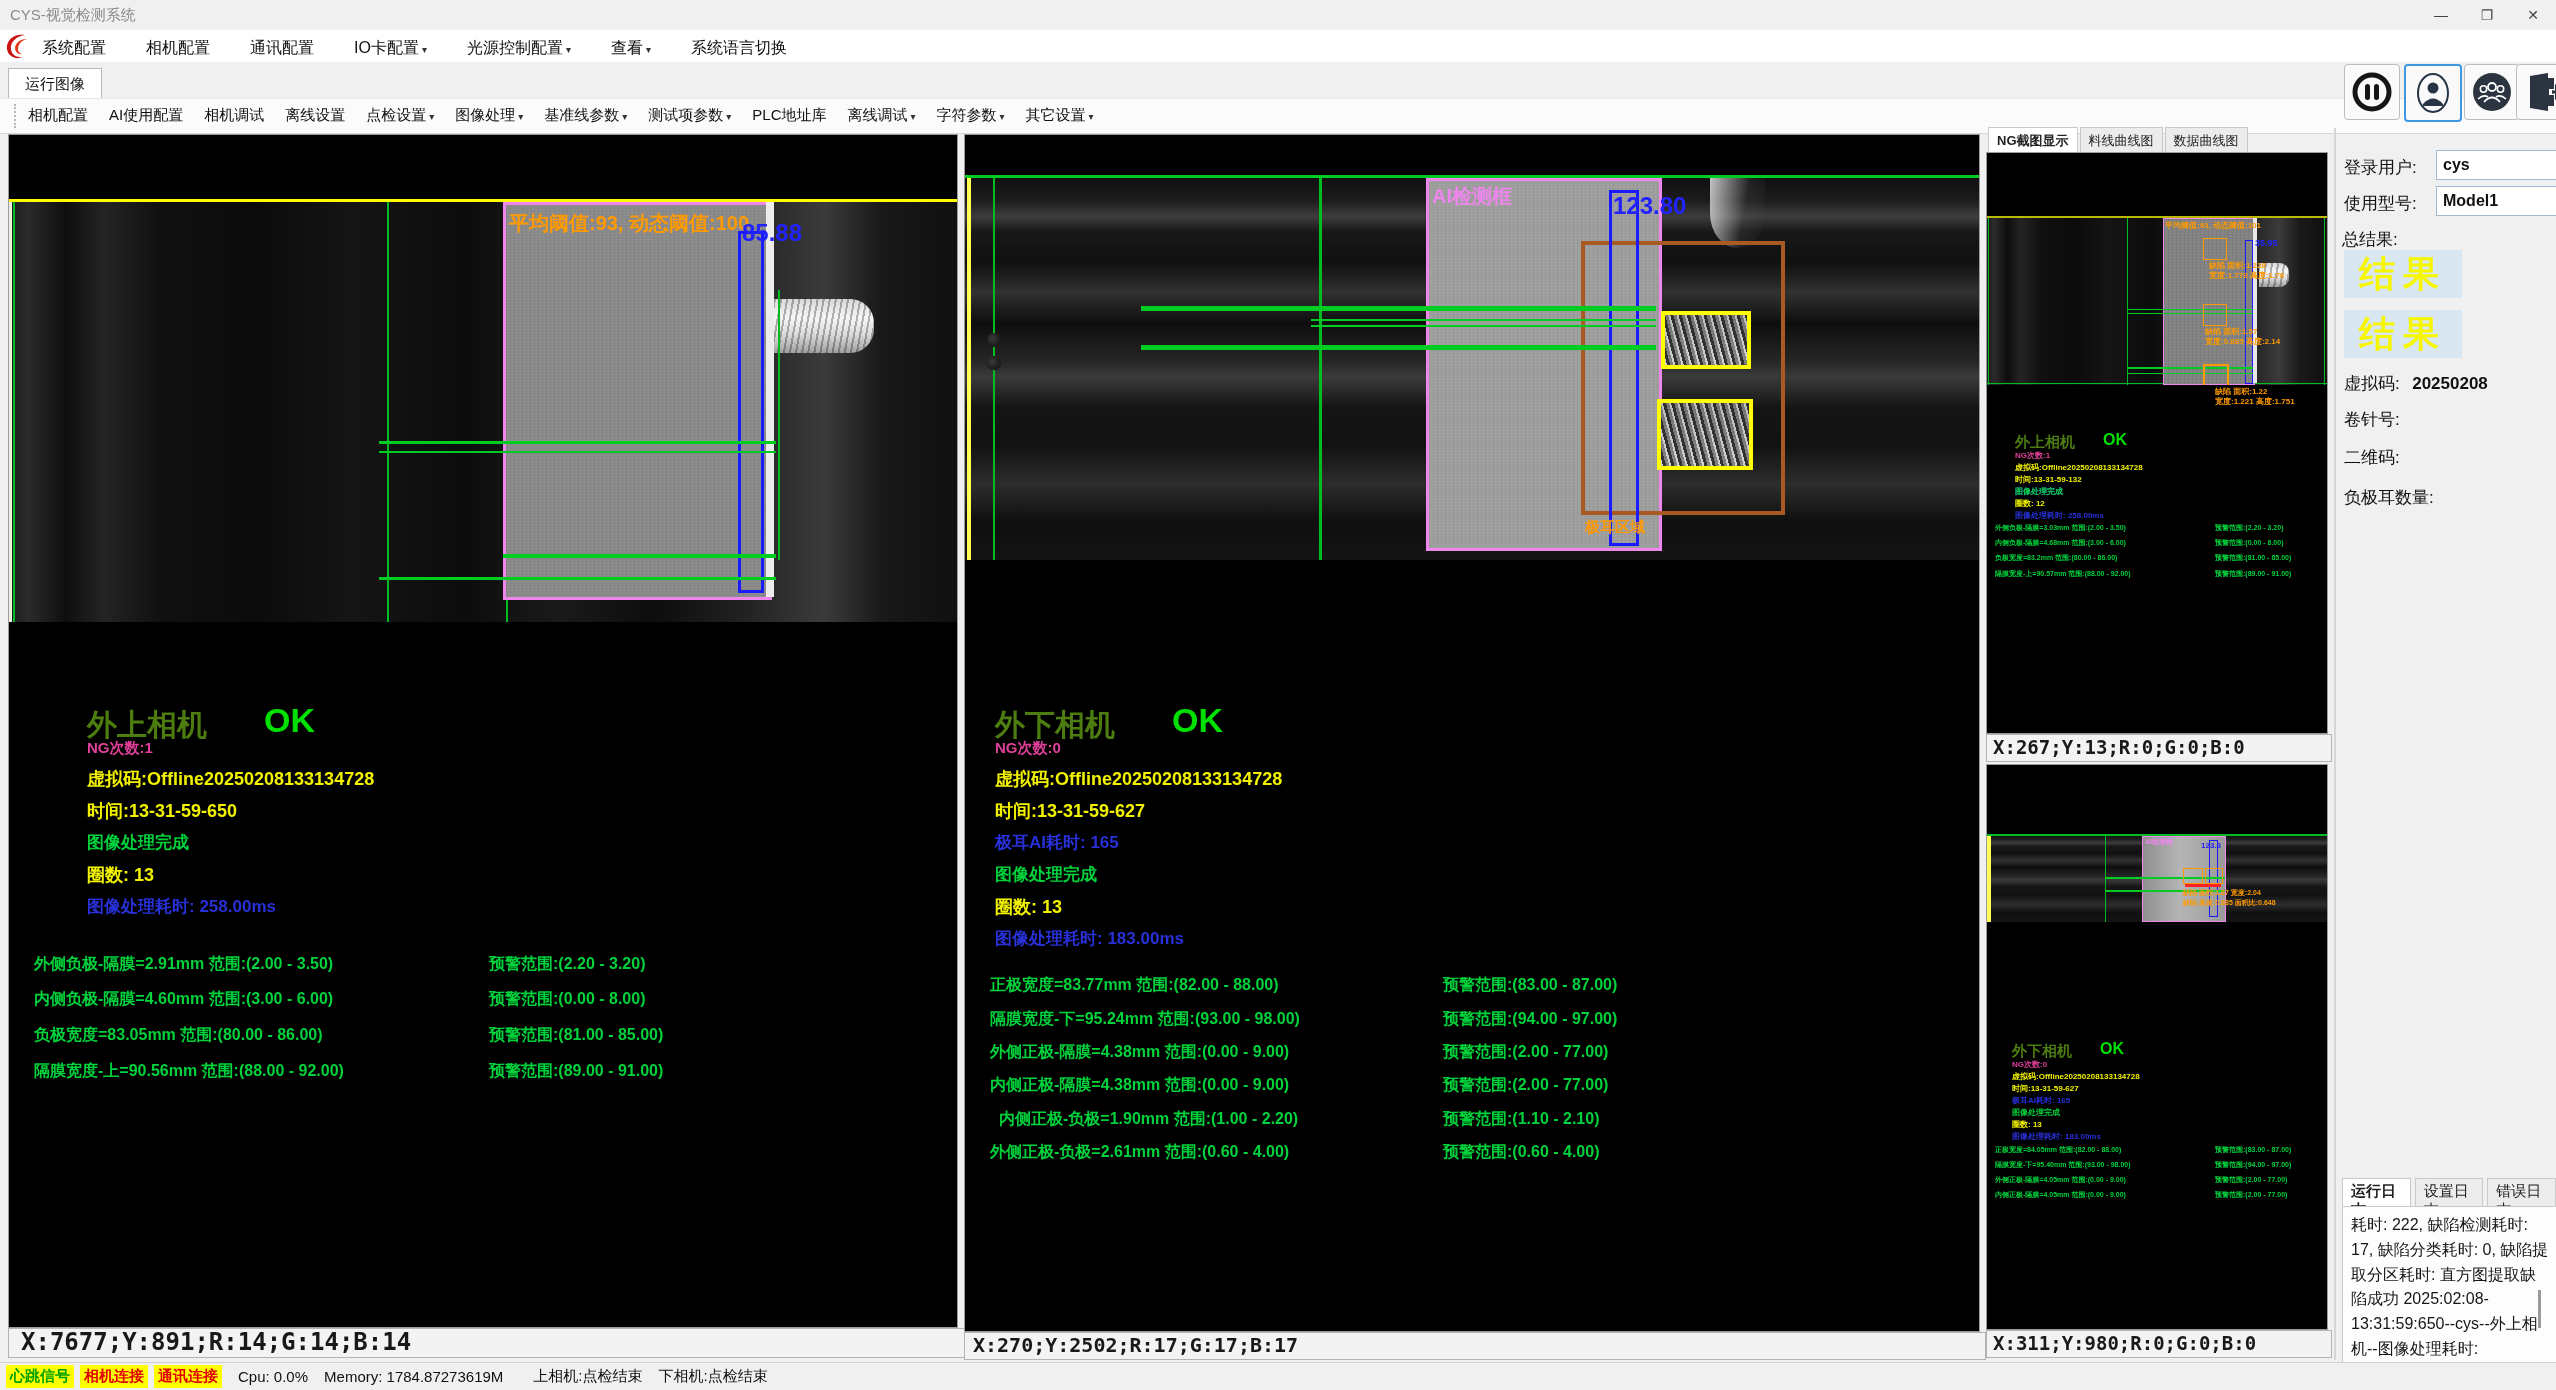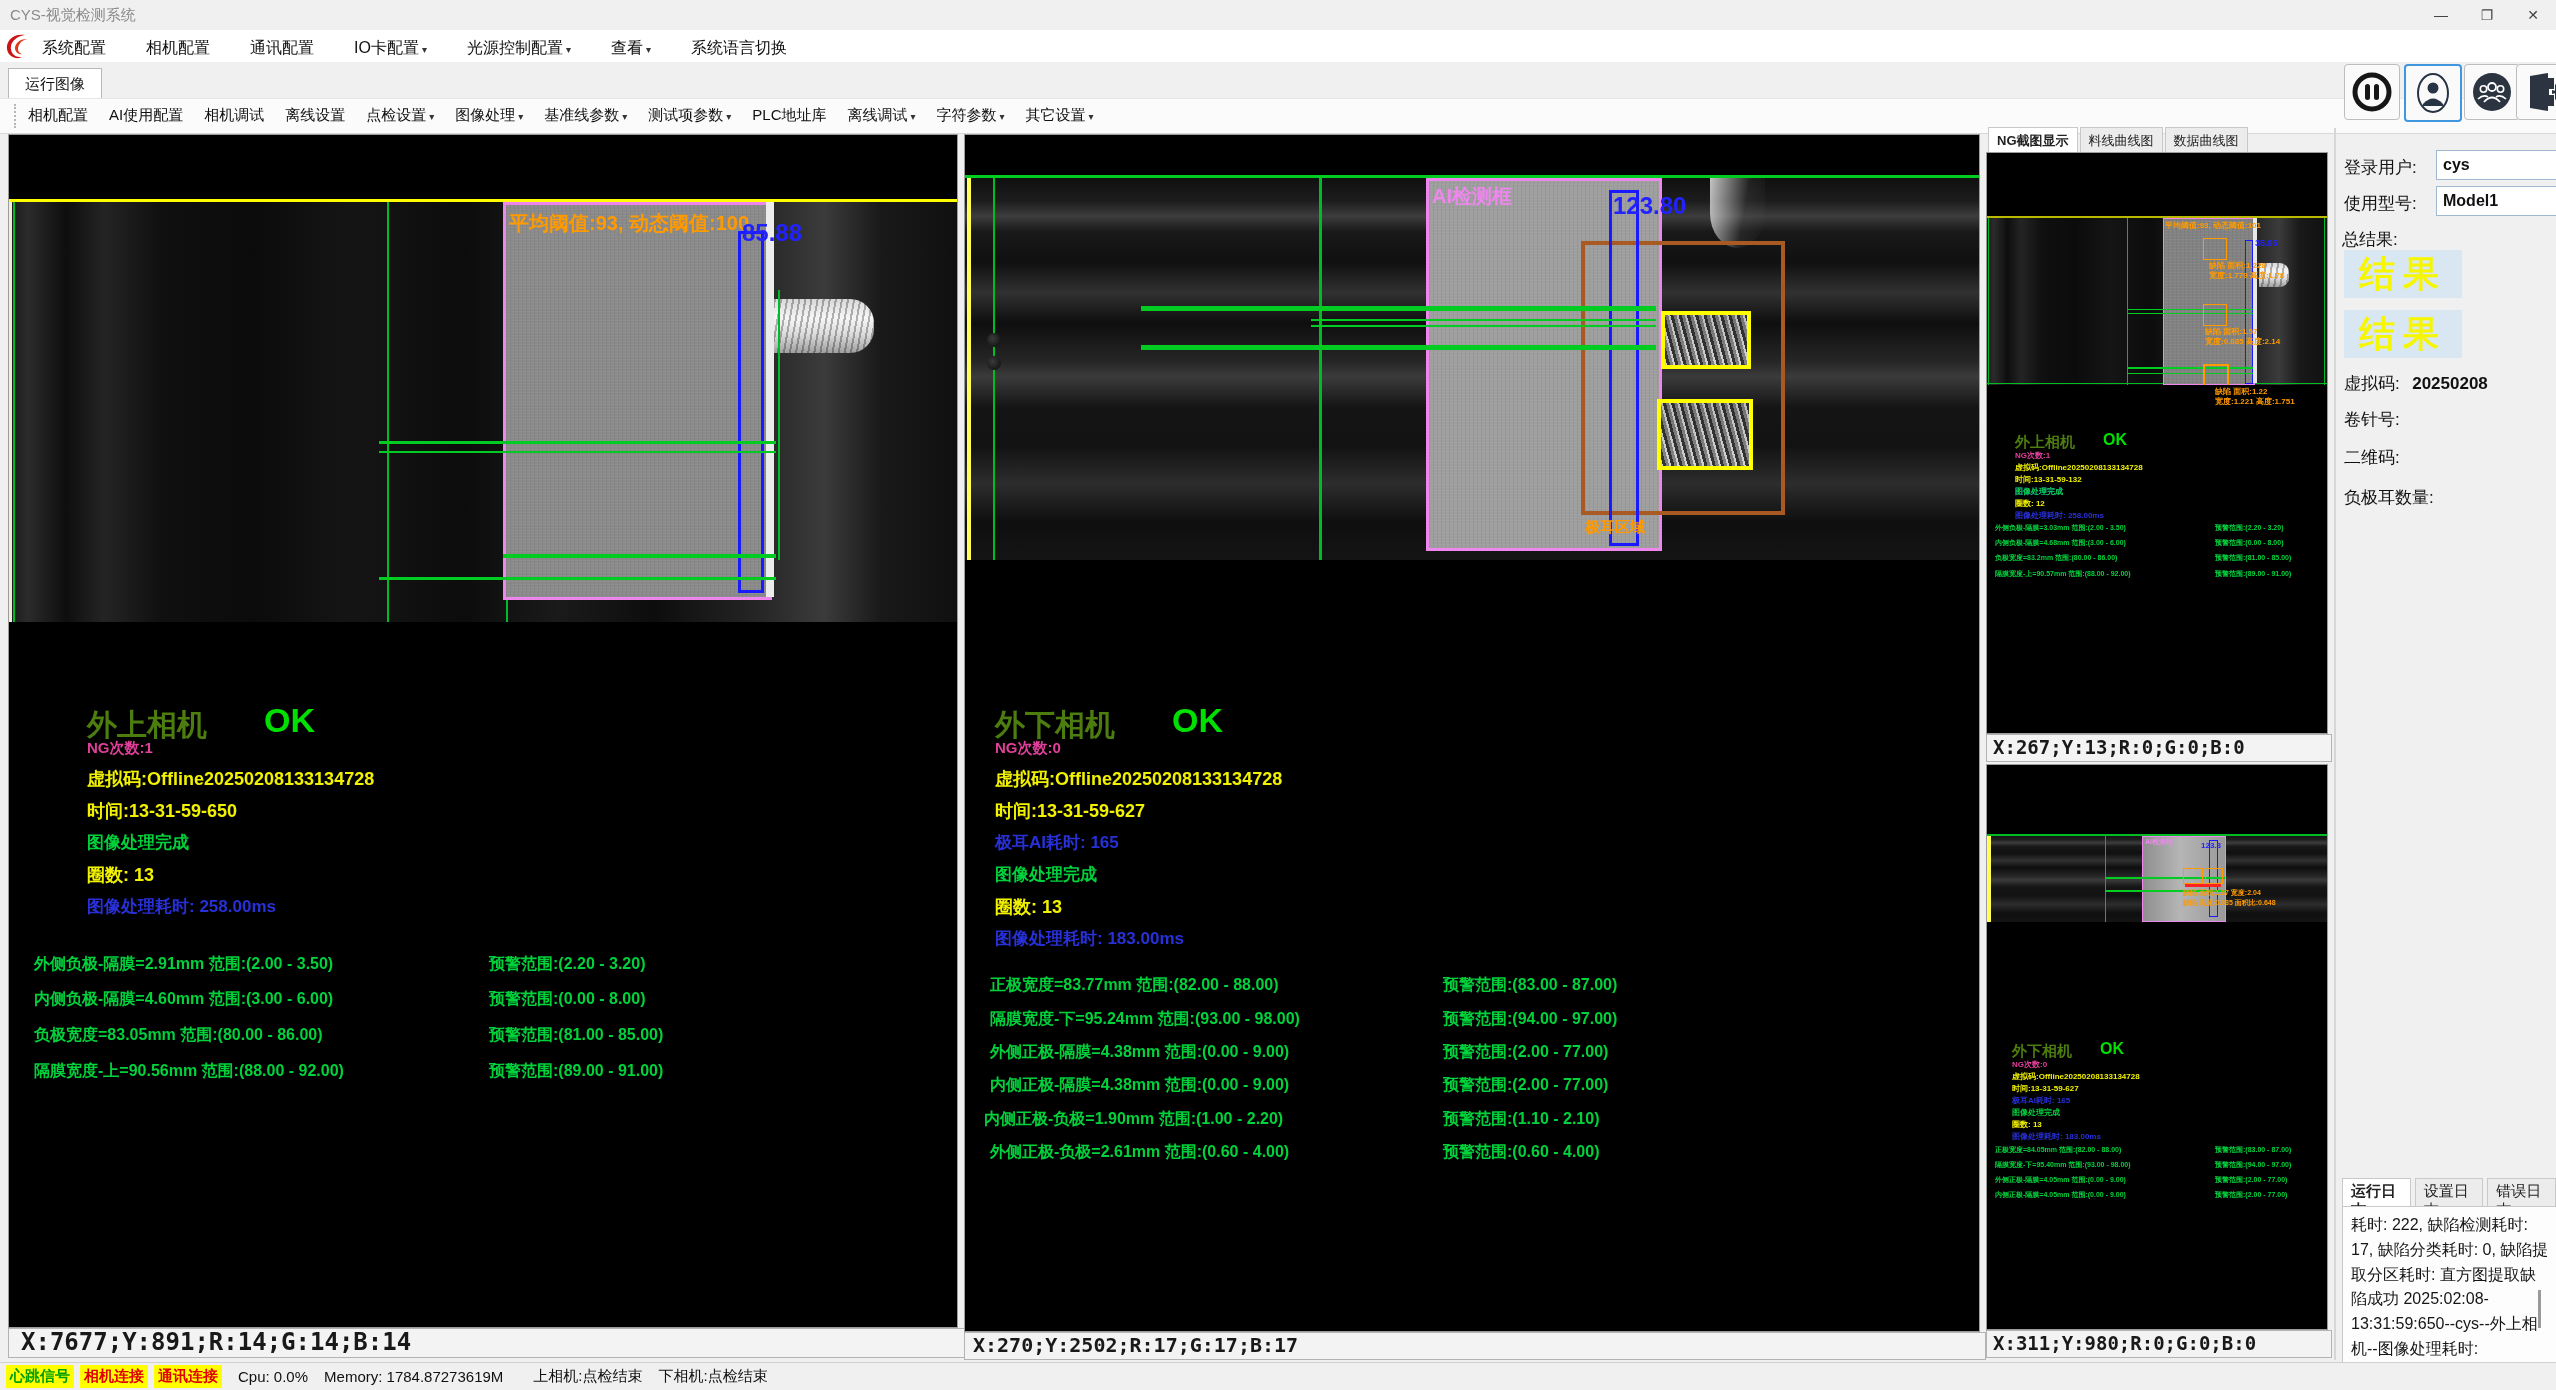--- a/index.html
+++ b/index.html
@@ -190,21 +190,21 @@
   </div>
   <div class="abs" style="left:0;top:907px;width:1014px">
     <span class="abs nw g" style="left:25px;font-size:16px">外侧正极-隔膜=4.38mm 范围:(0.00 - 9.00)</span>
     <span class="abs nw g" style="left:478px;font-size:16px">预警范围:(2.00 - 77.00)</span>
   </div>
   <div class="abs" style="left:0;top:940px;width:1014px">
     <span class="abs nw g" style="left:25px;font-size:16px">内侧正极-隔膜=4.38mm 范围:(0.00 - 9.00)</span>
     <span class="abs nw g" style="left:478px;font-size:16px">预警范围:(2.00 - 77.00)</span>
   </div>
   <div class="abs" style="left:0;top:974px;width:1014px">
-    <span class="abs nw g" style="left:19px;font-size:16px">内侧正极-负极=1.90mm 范围:(1.00 - 2.20)</span>
+    <span class="abs nw g" style="left:34px;font-size:16px">内侧正极-负极=1.90mm 范围:(1.00 - 2.20)</span>
     <span class="abs nw g" style="left:478px;font-size:16px">预警范围:(1.10 - 2.10)</span>
   </div>
   <div class="abs" style="left:0;top:1007px;width:1014px">
     <span class="abs nw g" style="left:25px;font-size:16px">外侧正极-负极=2.61mm 范围:(0.60 - 4.00)</span>
     <span class="abs nw g" style="left:478px;font-size:16px">预警范围:(0.60 - 4.00)</span>
   </div>
 </div>
 <div class="abs coord" style="left:964px;top:1332px;width:1012px;height:26px;font-size:20px;line-height:25px;padding-left:8px">X:270;Y:2502;R:17;G:17;B:17</div>
 
 <div class="abs" style="left:1988px;top:127px;display:flex;gap:2px">

